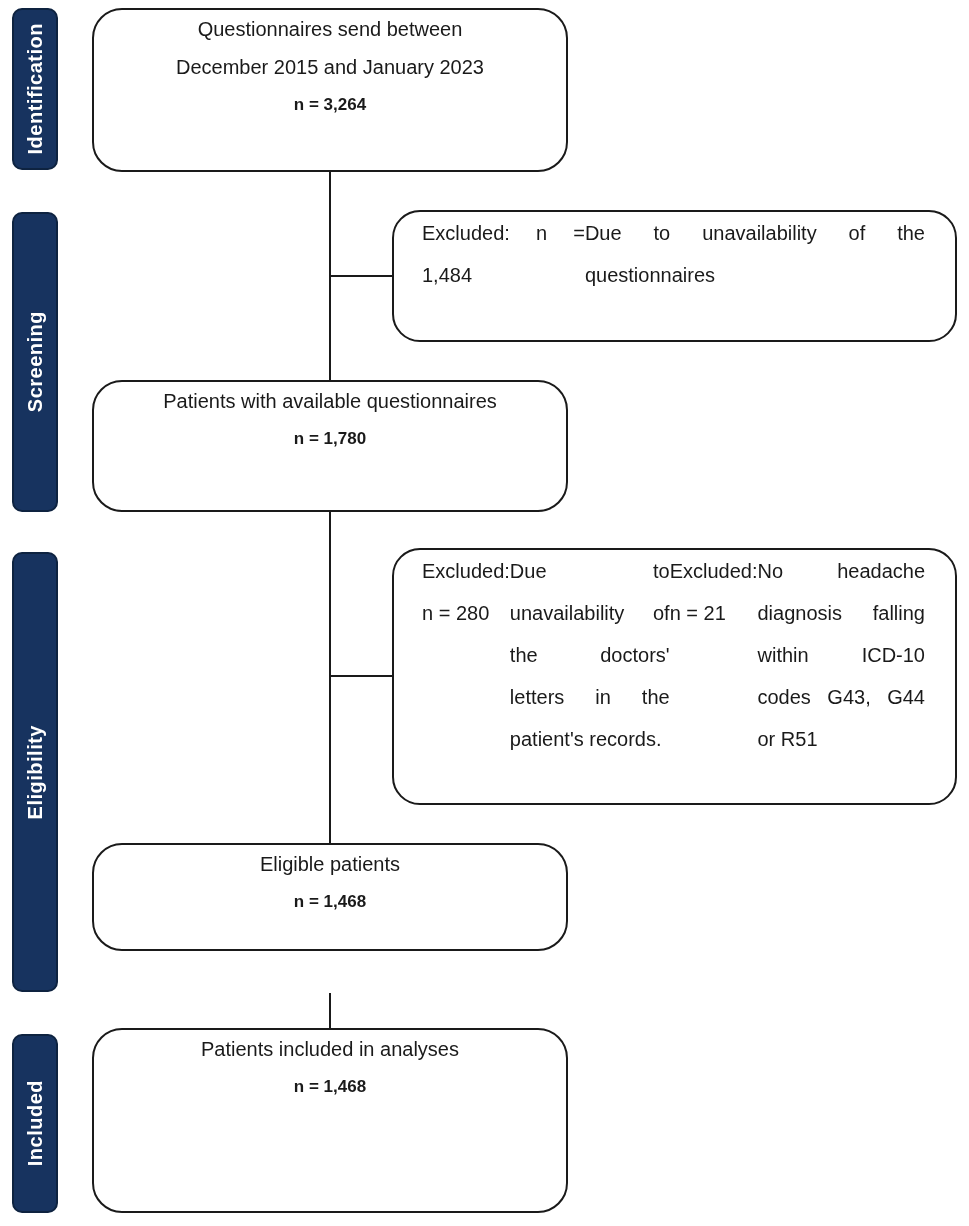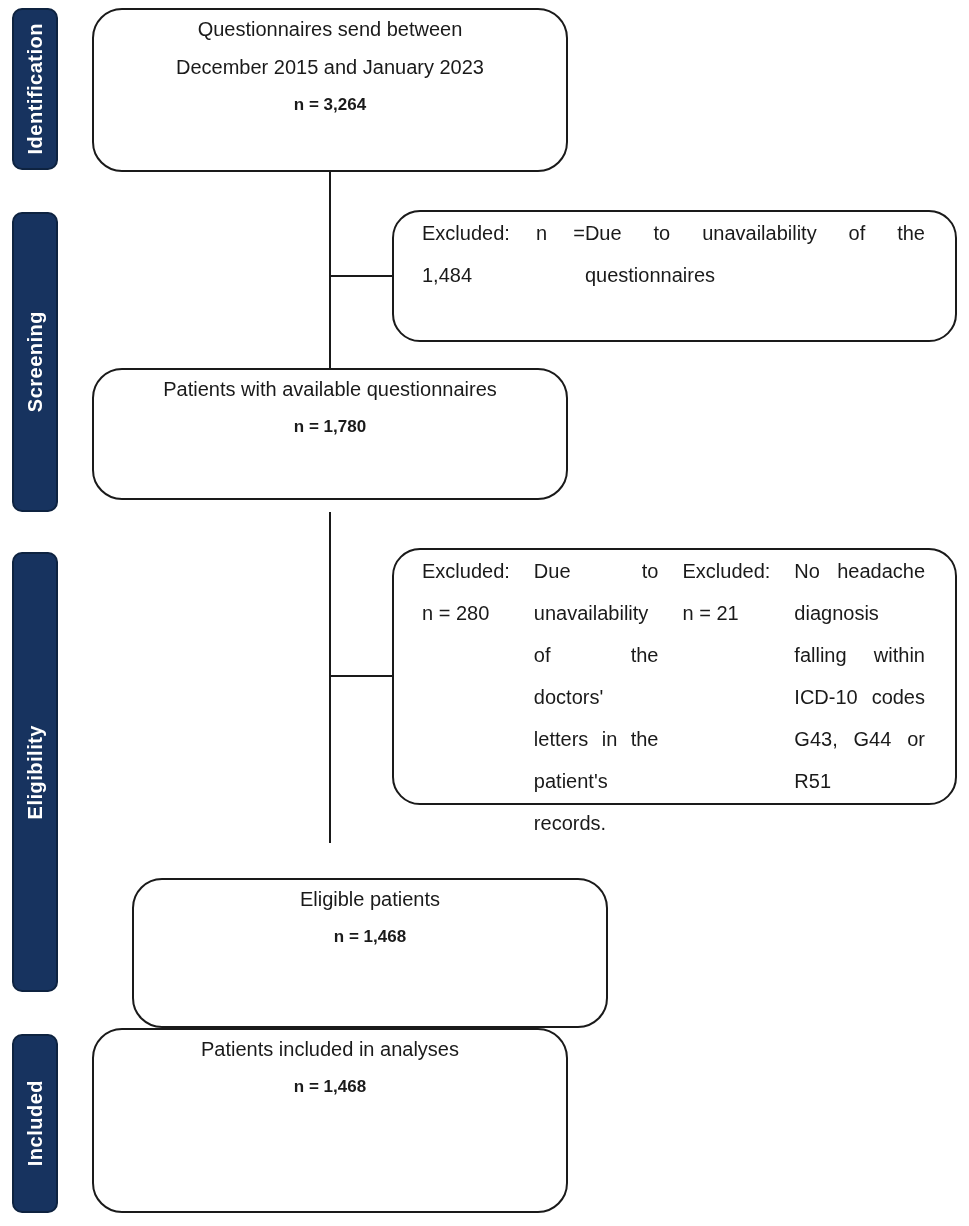--- a/index.html
+++ b/index.html
@@ -55,22 +55,22 @@
     box-sizing: border-box;
     display: flex;
     flex-direction: column;
     align-items: center;
     text-align: center;
     font-size: 20px;
     line-height: 38px;
     padding: 0 20px;
   }
   .box-identified { top: 8px;    height: 164px; }
-  .box-available  { top: 368px;  height: 132px; }
-  .box-eligible   { top: 878px;  height: 150px; margin-left: 40px; }
+  .box-available  { top: 380px;  height: 132px; }
+  .box-eligible   { top: 843px;  height: 108px; }
   .box-included   { top: 1028px; height: 185px; }
   .flow-box .count {
     font-weight: 700;
     font-size: 17px;
   }
 
   
   .excl-box {
     position: absolute;
     left: 392px;
@@ -80,21 +80,21 @@
     border-radius: 28px;
     box-sizing: border-box;
     display: flex;
     justify-content: center;
     font-size: 20px;
     line-height: 42px;
     padding: 0 30px 0 28px;
     text-align: left;
   }
   .excl-screening   { top: 210px; height: 132px; }
-  .excl-eligibility { top: 548px; height: 257px; gap: 24px; }
+  .excl-eligibility { top: 548px; height: 257px; }
   .excl-box p {
     margin: 0;
     text-align: justify;
   }
 
   
   .connector { position: absolute; background: #1a1a1a; }
   .conn-v { width: 2px; }
   .conn-h { height: 2px; }
   .conn-v1 { left: 329px; top: 172px;  height: 208px; }

